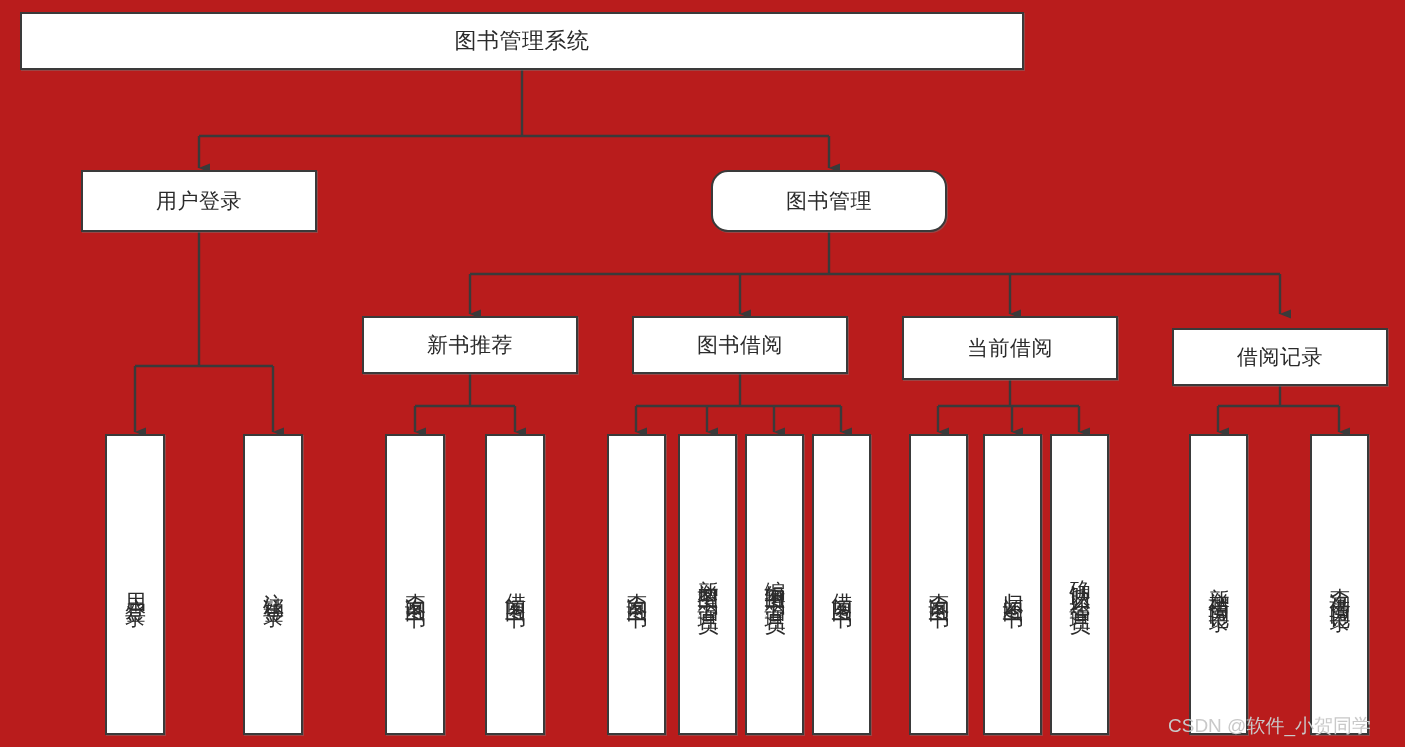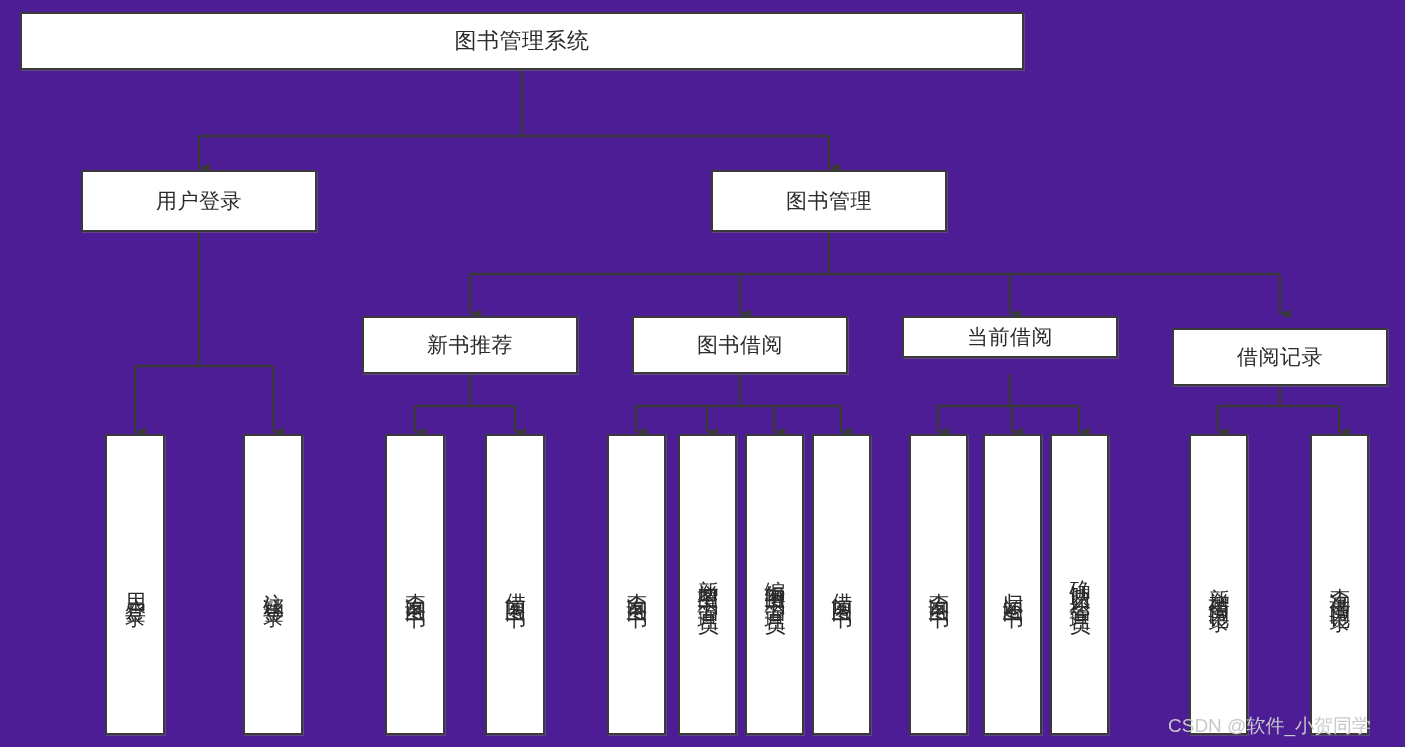--- a/index.html
+++ b/index.html
@@ -8,21 +8,21 @@
     padding: 0;
     background: #ffffff;
   }
   body {
     font-family: "Liberation Sans", "DejaVu Sans", sans-serif;
   }
   #diagram-root {
     position: relative;
     width: 1405px;
     height: 747px;
-    background: #4c1d95;
+    background: #b91c1c;
     overflow: hidden;
   }
   svg#flow-svg {
     position: absolute;
     left: 0;
     top: 0;
     width: 1405px;
     height: 747px;
     display: block;
   }
@@ -114,31 +114,31 @@
       </g>
   </svg>
 
   <div class="node-box root" style="left: 20px; top: 12px; width: 1004px; height: 58px;">
     <span class="node-label">图书管理系统</span>
   </div>
 
   <div class="node-box level2" style="left: 81px; top: 170px; width: 236px; height: 62px;">
     <span class="node-label">用户登录</span>
   </div>
-  <div class="node-box level2" style="left: 711px; top: 170px; width: 236px; height: 62px;">
+  <div class="node-box level2" style="left: 711px; top: 170px; width: 236px; height: 62px; border-radius: 17px;">
     <span class="node-label">图书管理</span>
   </div>
 
   <div class="node-box level3" style="left: 632px; top: 316px; width: 216px; height: 58px;">
     <span class="node-label">图书借阅</span>
   </div>
   <div class="node-box level3" style="left: 362px; top: 316px; width: 216px; height: 58px;">
     <span class="node-label">新书推荐</span>
   </div>
-  <div class="node-box level3" style="left: 902px; top: 316px; width: 216px; height: 42px;">
+  <div class="node-box level3" style="left: 902px; top: 316px; width: 216px; height: 64px;">
     <span class="node-label">当前借阅</span>
   </div>
   <div class="node-box level3" style="left: 1172px; top: 316px; width: 216px; height: 58px; margin-top: 12px;">
     <span class="node-label">借阅记录</span>
   </div>
 
   <div class="node-box vertical" style="left: 105px; top: 434px; width: 60px; height: 301px;">
     <span class="node-label">用户登录</span>
   </div>
   <div class="node-box vertical" style="left: 243px; top: 434px; width: 60px; height: 301px;">

